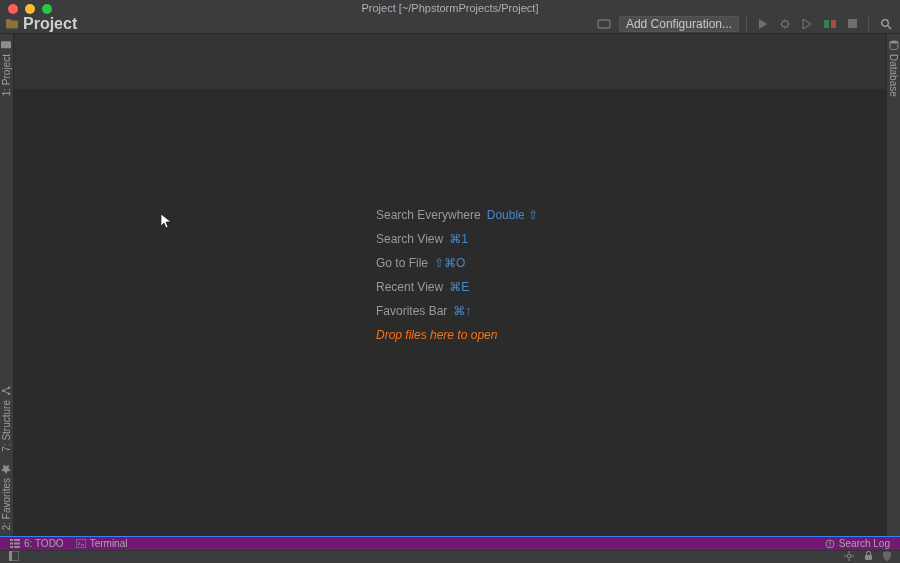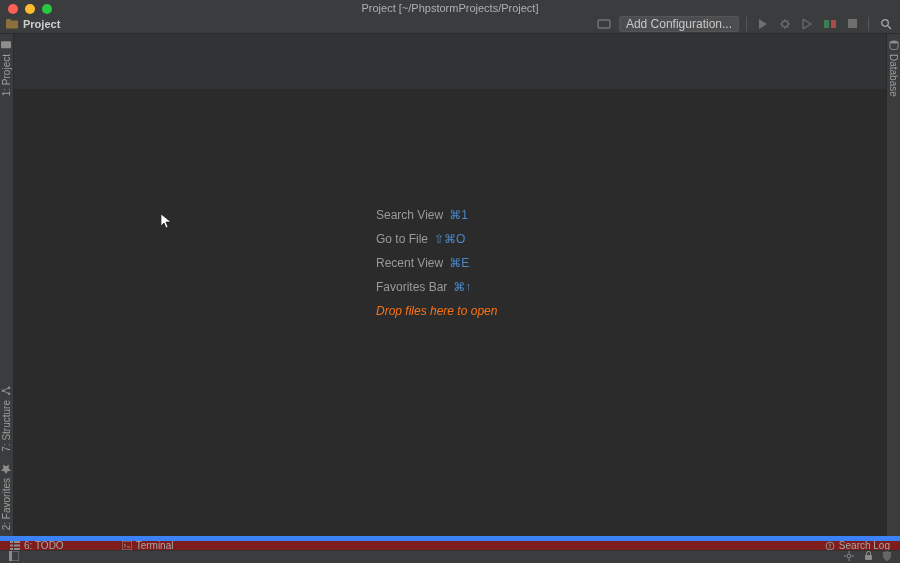--- a/index.html
+++ b/index.html
@@ -11,21 +11,21 @@
     .dot { width: 10px; height: 10px; border-radius: 50%; }
     .dot.red { background: #ff5f57; }
     .dot.yellow { background: #febc2e; }
     .dot.green { background: #28c840; }
     .title { position: absolute; left: 0; right: 0; text-align: center; font-size: 11px; color: #aeb0b2; pointer-events: none; }
 
     
     .navrow { height: 20px; background: #3a3c3e; border-bottom: 1px solid #2a2a2a; display: flex; align-items: center; padding: 0 4px; }
     .breadcrumb { display: flex; align-items: center; gap: 5px; flex: 1; padding-left: 2px; }
     .folder-icon svg { display: block; }
-    .breadcrumb-label { font-size: 11px; color: #cfcfcf; font-weight: 600; }
+    .breadcrumb-label { font-size: 16px; color: #cfcfcf; font-weight: 600; }
     .toolbar-right { display: flex; align-items: center; gap: 4px; }
     .tb-btn { height: 16px; display: inline-flex; align-items: center; justify-content: center; padding: 0 4px; color: #8e8e8e; }
     .tb-btn svg { display: block; }
     .addconf { height: 16px; background: #4b4d4f; border: 1px solid #555; border-radius: 2px; padding: 0 6px; font-size: 12px; color: #c7c7c7; display: flex; align-items: center; }
     .sep { width: 1px; height: 14px; background: #555; margin: 0 3px; }
 
     
     .middle { position: absolute; top: 34px; bottom: 27px; left: 0; right: 0; }
     .left-rail { position: absolute; left: 0; top: 0; bottom: 0; width: 14px; background: #3a3c3e; border-right: 1px solid #2a2a2a; display: flex; flex-direction: column; align-items: center; }
     .right-rail { position: absolute; right: 0; top: 0; bottom: 0; width: 14px; background: #3a3c3e; border-left: 1px solid #2a2a2a; display: flex; flex-direction: column; align-items: center; }
@@ -38,21 +38,21 @@
     .band { position: absolute; left: 0; right: 0; top: 0; height: 55px; background: #313335; }
 
     .hints { position: absolute; top: 174px; left: 0; right: 0; display: flex; flex-direction: column; align-items: flex-start; padding-left: 362px; gap: 10px; font-size: 12px; }
     .hint { display: flex; gap: 6px; align-items: center; color: #9a9a9a; }
     .hint .shortcut { color: #4a88c7; }
     .drop { color: #f97316; font-style: italic; }
 
     .cursor { position: absolute; left: 147px; top: 180px; width: 12px; height: 16px; pointer-events: none; }
 
     
-    .bottom-tools { position: absolute; left: 0; right: 0; bottom: 13px; height: 14px; background: #7f1d1d; border-top: 5px solid #3b82f6; display: flex; align-items: center; padding: 0 4px; font-size: 10px; color: #a7a7a7; gap: 46px; }
+    .bottom-tools { position: absolute; left: 0; right: 0; bottom: 13px; height: 14px; background: #701a75; border-top: 1px solid #3b82f6; display: flex; align-items: center; padding: 0 4px; font-size: 10px; color: #a7a7a7; }
     .bt-item { display: flex; align-items: center; gap: 4px; padding: 0 6px; }
     .bt-spacer { flex: 1; }
 
     
     .status { position: absolute; left: 0; right: 0; bottom: 0; height: 13px; background: #3a3c3e; border-top: 1px solid #323232; display: flex; align-items: center; padding: 0 4px; }
     .status .sgap { flex: 1; }
     .status-ico { padding: 0 5px; color: #8a8a8a; }
   </style>
 </head>
 <body>
@@ -153,20 +153,24 @@
           <path d="M1 2v6c0 .9 1.8 1.6 4 1.6s4-.7 4-1.6V2" fill="none" stroke="#8e8e8e" stroke-width="1"></path>
         </svg>
       <span>Database</span>
     </div>
   </div>
 
   <div class="editor">
     <div class="band"></div>
 
     <div class="hints">
+      <div class="hint">
+        <span>Search Everywhere</span>
+        <span class="shortcut">Double ⇧</span>
+      </div>
       <div class="hint">
         <span>Search View</span>
         <span class="shortcut">⌘1</span>
       </div>
       <div class="hint">
         <span>Go to File</span>
         <span class="shortcut">⇧⌘O</span>
       </div>
       <div class="hint">
         <span>Recent View</span>

